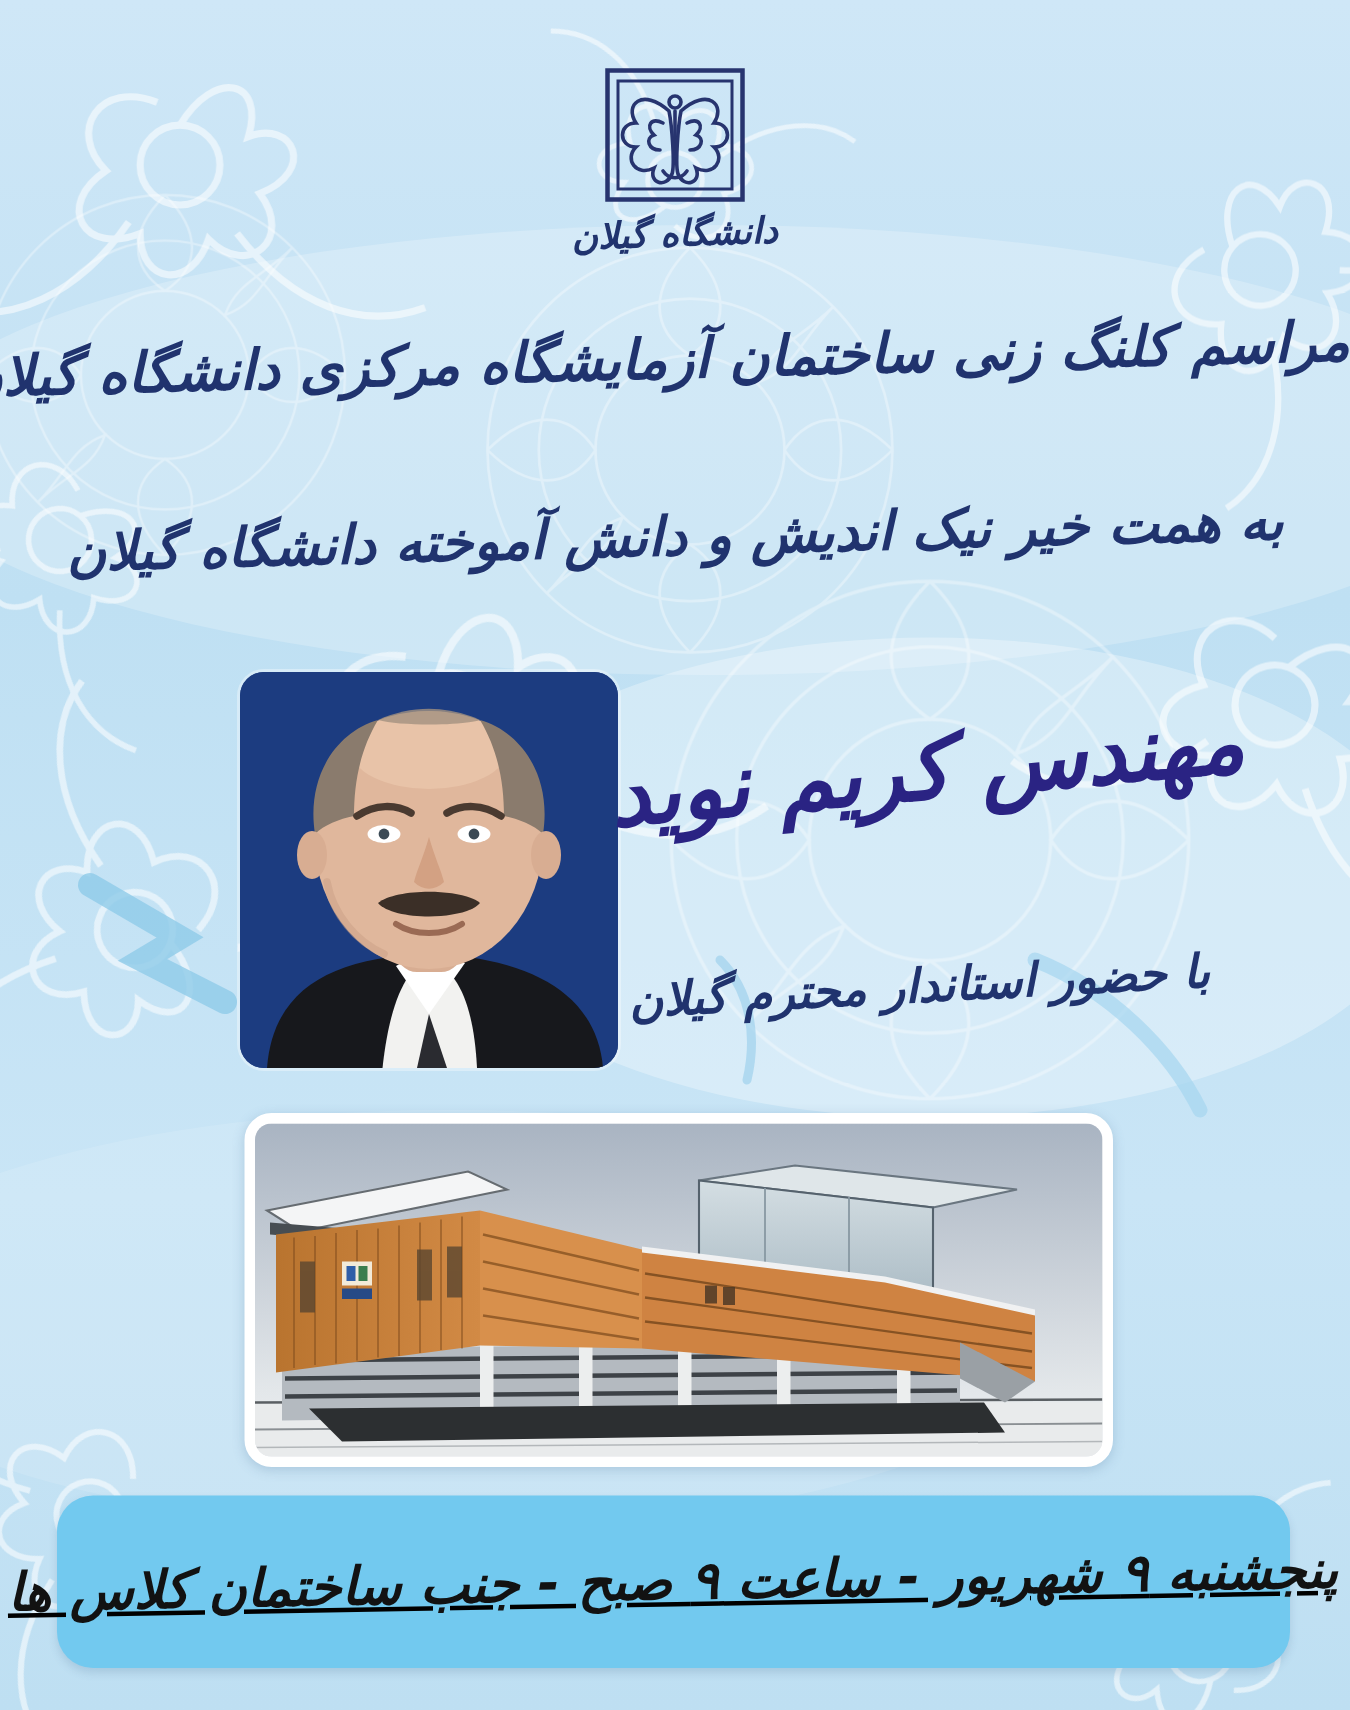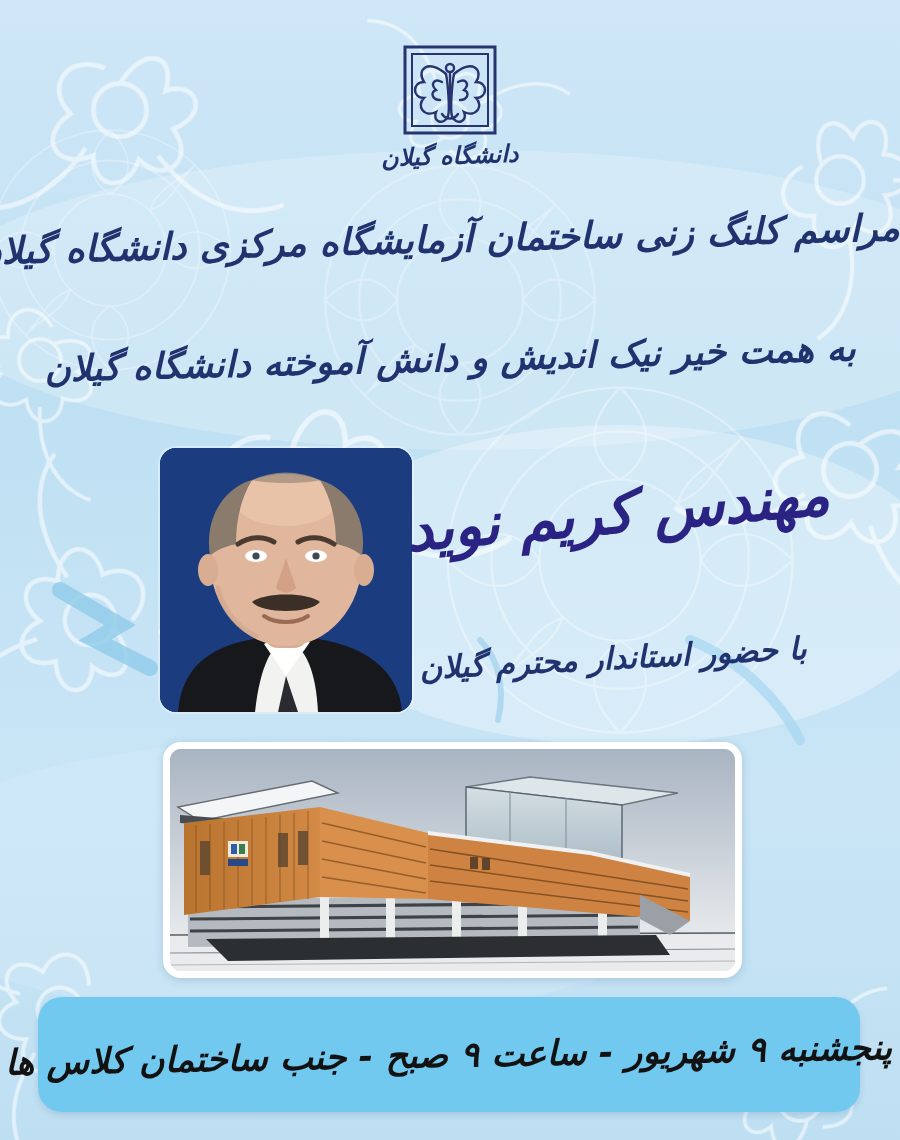--- a/index.html
+++ b/index.html
@@ -55,20 +55,21 @@
     background:#dfe3e7;box-shadow:0 2px 8px rgba(70,110,150,.25);
   }
   .building-frame svg{display:block;width:100%;height:100%;}
 
   
   .banner{
     position:absolute;left:38px;top:997px;width:822px;height:115px;
     background:var(--banner-blue,#72c9ef);border-radius:24px;
     display:flex;align-items:center;justify-content:center;
     box-shadow:0 3px 6px rgba(60,100,140,.18);
+    text-decoration:underline;
   }
   .banner-text{
     color:var(--banner-text,#121212);font-size:35px;font-weight:bold;font-style:italic;
     white-space:nowrap;transform:rotate(-1deg);
   }
 </style>
 </head>
 <body>
 
 <div class="page">

